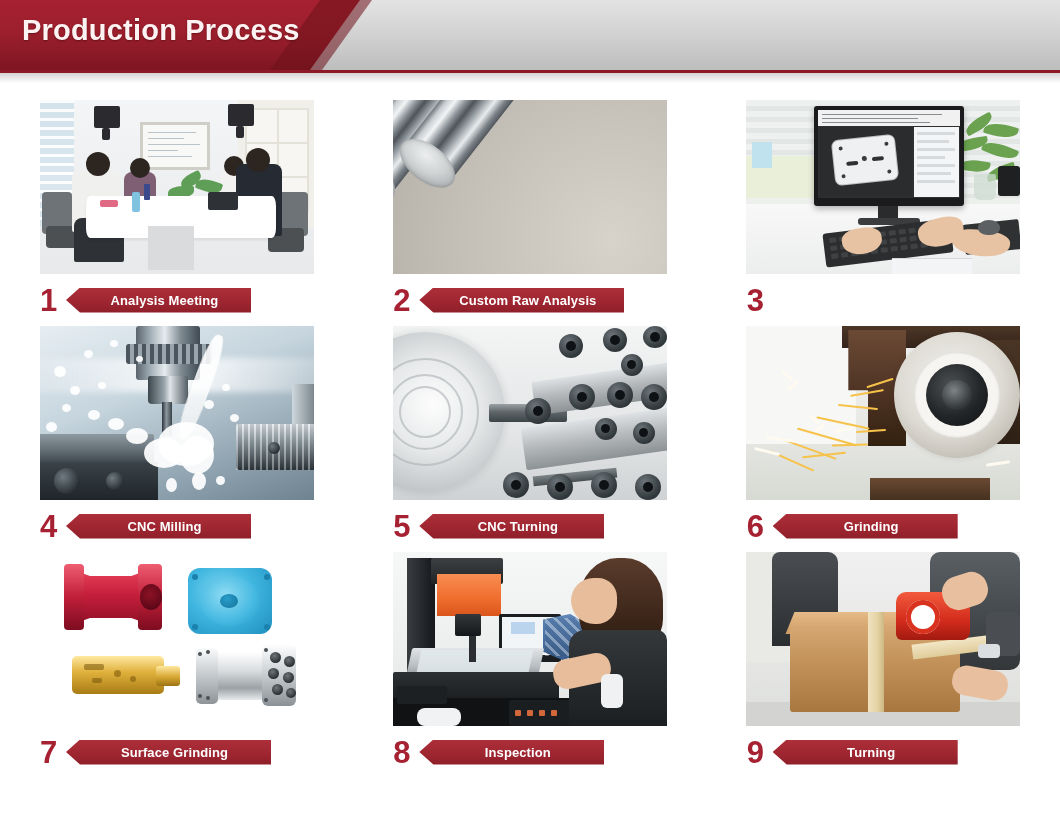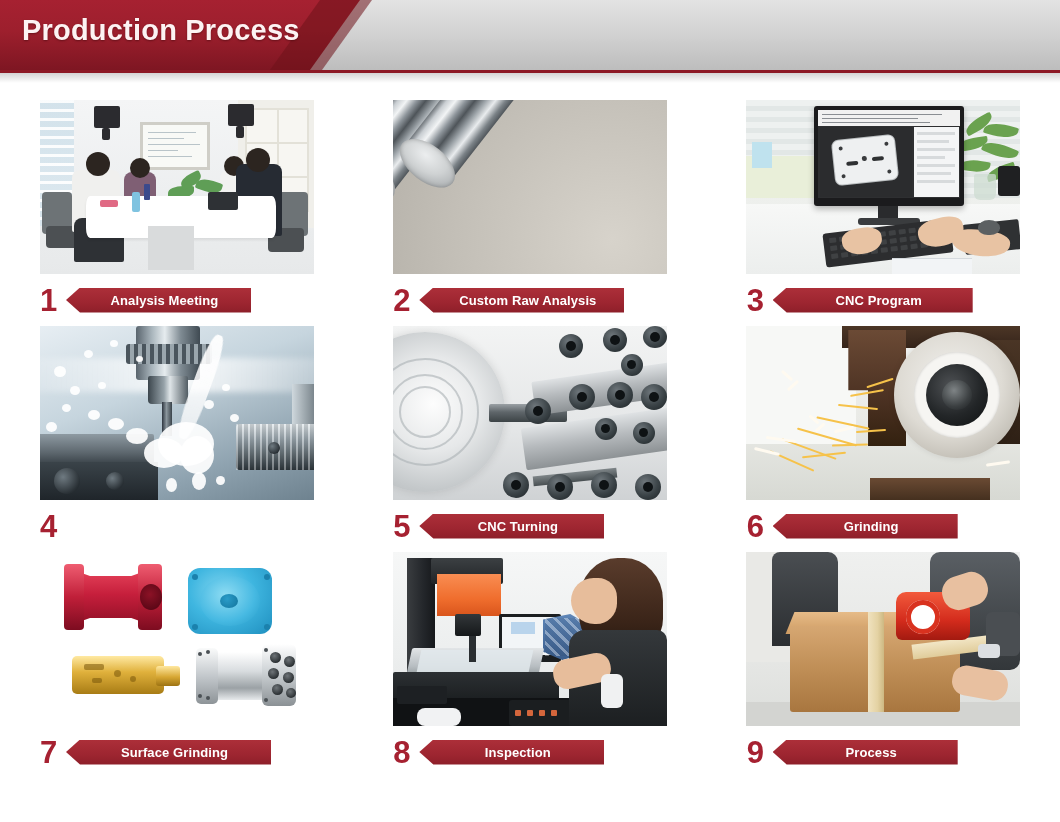--- a/index.html
+++ b/index.html
@@ -615,21 +615,20 @@
           </div>
           <div class="hand" style="left:96px;top:128px;width:40px;height:26px;transform:rotate(-8deg);"></div>
           <div class="hand" style="left:172px;top:118px;width:46px;height:28px;transform:rotate(-14deg);"></div>
           <div class="hand" style="left:206px;top:130px;width:58px;height:26px;transform:rotate(6deg);"></div>
           <div class="ph mouse"></div>
           <div class="ph paper"></div>
         </div>
       </div>
       <div class="label-row">
         <div class="step-num">3</div>
-        <div class="banner banner-w3">CNC Program</div>
       </div>
     </div>
   </div>
 
   <div class="row r2">
 
     <div class="cell">
       <div class="photo-wrap">
         <div class="ph p4">
           <div class="ph glow"></div>
@@ -663,20 +662,21 @@
           <div class="splash" style="left:164px;top:74px;width:10px;height:9px;"></div>
           <div class="splash" style="left:182px;top:58px;width:8px;height:7px;"></div>
           <div class="splash" style="left:190px;top:88px;width:9px;height:8px;"></div>
           <div class="splash" style="left:152px;top:146px;width:14px;height:18px;"></div>
           <div class="splash" style="left:176px;top:150px;width:9px;height:9px;"></div>
           <div class="splash" style="left:126px;top:152px;width:11px;height:14px;"></div>
         </div>
       </div>
       <div class="label-row">
         <div class="step-num">4</div>
+        <div class="banner banner-w1">CNC  Milling</div>
       </div>
     </div>
 
     <div class="cell">
       <div class="photo-wrap">
         <div class="ph p5">
           <div class="ph chuck"></div>
           <div class="chuckring" style="left:-22px;top:32px;width:108px;height:108px;"></div>
           <div class="chuckring" style="left:-6px;top:48px;width:76px;height:76px;"></div>
           <div class="chuckring" style="left:6px;top:60px;width:52px;height:52px;"></div>
@@ -857,17 +857,17 @@
           <div class="ph sleeve"></div>
           <div class="ph disp"></div>
           <div class="ph dispring"></div>
           <div class="ph handT"></div>
           <div class="ph handB"></div>
           <div class="ph watch"></div>
         </div>
       </div>
       <div class="label-row">
         <div class="step-num">9</div>
-        <div class="banner banner-w1">Process</div>
+        <div class="banner banner-w1">Turning</div>
       </div>
     </div>
   </div>
 </div>
 
 </body></html>

